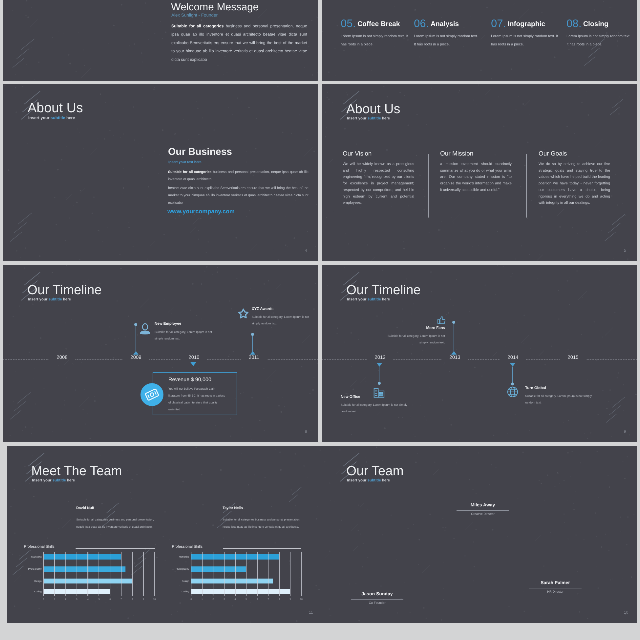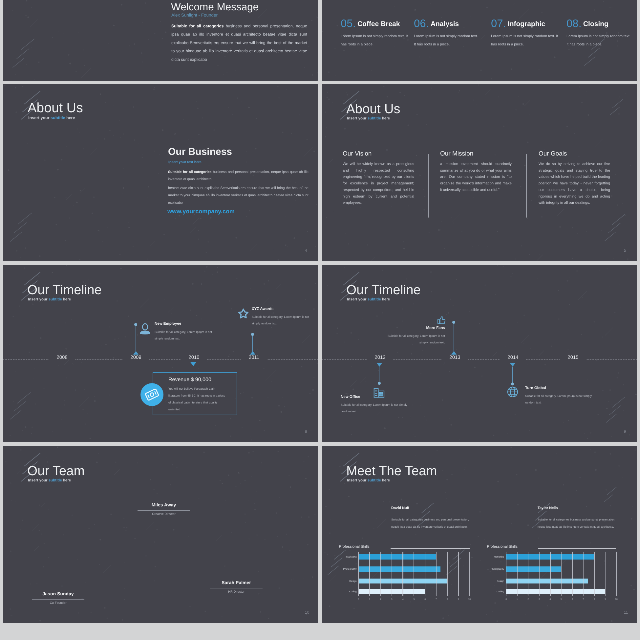--- a/index.html
+++ b/index.html
@@ -1163,206 +1163,20 @@
             <ellipse cx="12" cy="12" rx="4.3" ry="10"></ellipse>
             <path d="M2 12h20M3.6 6.4h16.8M3.6 17.6h16.8"></path>
           </svg>
           <div style="position:absolute;left:619px;top:369px;color:#f2f3f5;font-size:11.5px;font-weight:700;white-space:nowrap">Turn Global</div>
           <div style="position:absolute;left:619px;top:389px;width:218px;color:#b8bbc2;font-size:9px;line-height:2.25">Suitable for all category, Lorem Ipsum is not simply random text.</div>
           <div class="pg" style="left:920px;top:500px">9</div>
         </div>
       </div>
 </div>
 <div class="row">
-<div class="slide">
-        <div class="inner">
-          <svg class="bgfx" viewBox="0 0 960 540" preserveAspectRatio="none">
-            <circle cx="767.2" cy="176.0" r="1.23" fill="#dbe1eb" opacity="0.073"></circle>
-            <circle cx="110.5" cy="257.2" r="1.80" fill="#dbe1eb" opacity="0.060"></circle>
-            <circle cx="139.7" cy="340.6" r="1.70" fill="#dbe1eb" opacity="0.075"></circle>
-            <circle cx="27.2" cy="516.9" r="1.11" fill="#dbe1eb" opacity="0.073"></circle>
-            <circle cx="487.0" cy="451.3" r="1.13" fill="#dbe1eb" opacity="0.041"></circle>
-            <circle cx="83.7" cy="420.5" r="1.76" fill="#dbe1eb" opacity="0.033"></circle>
-            <circle cx="184.0" cy="43.7" r="1.16" fill="#dbe1eb" opacity="0.056"></circle>
-            <circle cx="420.1" cy="380.3" r="0.94" fill="#dbe1eb" opacity="0.075"></circle>
-            <circle cx="942.8" cy="399.4" r="2.14" fill="#dbe1eb" opacity="0.075"></circle>
-            <circle cx="91.1" cy="249.1" r="0.94" fill="#dbe1eb" opacity="0.071"></circle>
-            <circle cx="516.5" cy="57.5" r="1.60" fill="#dbe1eb" opacity="0.070"></circle>
-            <circle cx="530.0" cy="65.6" r="2.49" fill="#dbe1eb" opacity="0.024"></circle>
-            <circle cx="809.4" cy="526.0" r="2.15" fill="#dbe1eb" opacity="0.081"></circle>
-            <circle cx="509.7" cy="118.3" r="1.65" fill="#dbe1eb" opacity="0.068"></circle>
-            <circle cx="737.8" cy="207.5" r="2.51" fill="#dbe1eb" opacity="0.022"></circle>
-            <circle cx="476.0" cy="21.3" r="1.44" fill="#dbe1eb" opacity="0.084"></circle>
-            <circle cx="113.2" cy="532.2" r="2.43" fill="#dbe1eb" opacity="0.065"></circle>
-            <circle cx="53.7" cy="254.6" r="2.05" fill="#dbe1eb" opacity="0.026"></circle>
-            <circle cx="286.3" cy="49.6" r="2.32" fill="#dbe1eb" opacity="0.079"></circle>
-            <circle cx="886.7" cy="405.4" r="1.84" fill="#dbe1eb" opacity="0.024"></circle>
-            <circle cx="462.2" cy="410.7" r="2.16" fill="#dbe1eb" opacity="0.022"></circle>
-            <circle cx="7.9" cy="47.6" r="2.46" fill="#dbe1eb" opacity="0.027"></circle>
-            <circle cx="374.6" cy="257.0" r="2.39" fill="#dbe1eb" opacity="0.029"></circle>
-            <circle cx="251.1" cy="416.8" r="0.95" fill="#dbe1eb" opacity="0.031"></circle>
-            <circle cx="24.1" cy="517.5" r="1.22" fill="#dbe1eb" opacity="0.053"></circle>
-            <circle cx="364.0" cy="530.0" r="2.08" fill="#dbe1eb" opacity="0.059"></circle>
-            <circle cx="469.9" cy="144.6" r="2.31" fill="#dbe1eb" opacity="0.027"></circle>
-            <circle cx="596.9" cy="159.3" r="1.30" fill="#dbe1eb" opacity="0.049"></circle>
-            <circle cx="181.6" cy="319.6" r="0.93" fill="#dbe1eb" opacity="0.021"></circle>
-            <circle cx="135.7" cy="48.6" r="2.38" fill="#dbe1eb" opacity="0.053"></circle>
-            <circle cx="651.6" cy="420.7" r="1.10" fill="#dbe1eb" opacity="0.082"></circle>
-            <circle cx="368.9" cy="248.5" r="1.68" fill="#dbe1eb" opacity="0.065"></circle>
-            <circle cx="737.6" cy="104.8" r="2.29" fill="#dbe1eb" opacity="0.048"></circle>
-            <circle cx="241.0" cy="466.7" r="2.37" fill="#dbe1eb" opacity="0.076"></circle>
-            <circle cx="310.5" cy="493.5" r="2.20" fill="#dbe1eb" opacity="0.083"></circle>
-            <circle cx="724.7" cy="539.9" r="1.66" fill="#dbe1eb" opacity="0.069"></circle>
-            <circle cx="749.9" cy="283.2" r="1.71" fill="#dbe1eb" opacity="0.046"></circle>
-            <circle cx="833.8" cy="204.4" r="2.14" fill="#dbe1eb" opacity="0.057"></circle>
-            <circle cx="678.6" cy="167.0" r="0.94" fill="#dbe1eb" opacity="0.064"></circle>
-            <circle cx="139.2" cy="194.2" r="2.21" fill="#dbe1eb" opacity="0.023"></circle>
-            <circle cx="874.6" cy="318.0" r="1.81" fill="#dbe1eb" opacity="0.064"></circle>
-            <circle cx="54.7" cy="11.9" r="2.10" fill="#dbe1eb" opacity="0.058"></circle>
-            <circle cx="613.9" cy="444.5" r="1.29" fill="#dbe1eb" opacity="0.030"></circle>
-            <circle cx="930.2" cy="32.7" r="1.73" fill="#dbe1eb" opacity="0.061"></circle>
-            <circle cx="916.9" cy="46.8" r="2.06" fill="#dbe1eb" opacity="0.025"></circle>
-            <circle cx="435.7" cy="334.9" r="2.33" fill="#dbe1eb" opacity="0.023"></circle>
-            <circle cx="718.5" cy="80.4" r="1.53" fill="#dbe1eb" opacity="0.084"></circle>
-            <circle cx="816.5" cy="41.4" r="0.81" fill="#dbe1eb" opacity="0.022"></circle>
-            <circle cx="749.6" cy="20.7" r="2.21" fill="#dbe1eb" opacity="0.072"></circle>
-            <circle cx="784.9" cy="505.8" r="1.94" fill="#dbe1eb" opacity="0.074"></circle>
-            <circle cx="521.1" cy="361.0" r="0.93" fill="#dbe1eb" opacity="0.056"></circle>
-            <circle cx="950.7" cy="209.6" r="2.09" fill="#dbe1eb" opacity="0.032"></circle>
-            <circle cx="462.4" cy="292.4" r="2.18" fill="#dbe1eb" opacity="0.041"></circle>
-            <circle cx="450.0" cy="102.5" r="1.84" fill="#dbe1eb" opacity="0.081"></circle>
-            <circle cx="371.2" cy="356.0" r="1.80" fill="#dbe1eb" opacity="0.033"></circle>
-            <circle cx="668.5" cy="114.3" r="1.90" fill="#dbe1eb" opacity="0.085"></circle>
-            <circle cx="294.4" cy="361.1" r="1.41" fill="#dbe1eb" opacity="0.062"></circle>
-            <circle cx="183.7" cy="270.4" r="2.21" fill="#dbe1eb" opacity="0.034"></circle>
-            <circle cx="340.4" cy="121.9" r="1.08" fill="#dbe1eb" opacity="0.064"></circle>
-            <circle cx="798.1" cy="284.5" r="1.60" fill="#dbe1eb" opacity="0.040"></circle>
-            <circle cx="229.7" cy="508.9" r="1.66" fill="#dbe1eb" opacity="0.064"></circle>
-            <circle cx="267.9" cy="93.5" r="0.82" fill="#dbe1eb" opacity="0.039"></circle>
-            <circle cx="402.3" cy="281.5" r="1.91" fill="#dbe1eb" opacity="0.065"></circle>
-            <circle cx="841.5" cy="433.1" r="2.04" fill="#dbe1eb" opacity="0.072"></circle>
-            <circle cx="520.2" cy="255.3" r="2.45" fill="#dbe1eb" opacity="0.078"></circle>
-            <circle cx="370.5" cy="468.4" r="1.57" fill="#dbe1eb" opacity="0.069"></circle>
-            <circle cx="23.2" cy="321.1" r="2.50" fill="#dbe1eb" opacity="0.049"></circle>
-            <circle cx="835.9" cy="367.5" r="0.84" fill="#dbe1eb" opacity="0.025"></circle>
-            <circle cx="317.4" cy="524.6" r="1.98" fill="#dbe1eb" opacity="0.059"></circle>
-            <circle cx="825.6" cy="189.1" r="1.06" fill="#dbe1eb" opacity="0.049"></circle>
-            <circle cx="871.7" cy="89.4" r="1.69" fill="#dbe1eb" opacity="0.039"></circle>
-            <circle cx="343.0" cy="49.9" r="2.43" fill="#dbe1eb" opacity="0.037"></circle>
-            <circle cx="757.5" cy="93.4" r="1.57" fill="#dbe1eb" opacity="0.022"></circle>
-            <circle cx="564.9" cy="275.3" r="1.58" fill="#dbe1eb" opacity="0.033"></circle>
-            <circle cx="612.7" cy="19.2" r="2.48" fill="#dbe1eb" opacity="0.051"></circle>
-            <circle cx="586.5" cy="229.2" r="0.84" fill="#dbe1eb" opacity="0.022"></circle>
-            <circle cx="696.6" cy="262.7" r="1.30" fill="#dbe1eb" opacity="0.055"></circle>
-            <circle cx="836.2" cy="275.3" r="1.73" fill="#dbe1eb" opacity="0.058"></circle>
-            <circle cx="838.6" cy="17.0" r="1.99" fill="#dbe1eb" opacity="0.057"></circle>
-            <circle cx="687.6" cy="89.0" r="2.29" fill="#dbe1eb" opacity="0.072"></circle>
-            <circle cx="266.3" cy="512.0" r="0.89" fill="#dbe1eb" opacity="0.055"></circle>
-            <circle cx="83.0" cy="101.8" r="1.95" fill="#dbe1eb" opacity="0.066"></circle>
-            <circle cx="460.1" cy="132.4" r="1.78" fill="#dbe1eb" opacity="0.049"></circle>
-            <circle cx="368.3" cy="221.6" r="1.63" fill="#dbe1eb" opacity="0.044"></circle>
-            <circle cx="117.5" cy="268.3" r="1.31" fill="#dbe1eb" opacity="0.072"></circle>
-            <circle cx="917.3" cy="402.5" r="1.39" fill="#dbe1eb" opacity="0.051"></circle>
-            <circle cx="709.5" cy="123.7" r="2.24" fill="#dbe1eb" opacity="0.023"></circle>
-            <circle cx="929.0" cy="300.8" r="2.19" fill="#dbe1eb" opacity="0.059"></circle>
-            <circle cx="815.1" cy="228.5" r="0.96" fill="#dbe1eb" opacity="0.033"></circle>
-            <circle cx="716.2" cy="531.2" r="1.21" fill="#dbe1eb" opacity="0.052"></circle>
-            <circle cx="749.6" cy="164.6" r="1.22" fill="#dbe1eb" opacity="0.070"></circle>
-            <circle cx="112.0" cy="180.1" r="1.87" fill="#dbe1eb" opacity="0.052"></circle>
-            <circle cx="910.9" cy="261.2" r="1.54" fill="#dbe1eb" opacity="0.032"></circle>
-            <circle cx="783.7" cy="26.9" r="0.83" fill="#dbe1eb" opacity="0.044"></circle>
-            <circle cx="772.6" cy="137.5" r="1.64" fill="#dbe1eb" opacity="0.026"></circle>
-            <circle cx="268.6" cy="507.4" r="2.35" fill="#dbe1eb" opacity="0.026"></circle>
-            <circle cx="917.1" cy="253.0" r="1.04" fill="#dbe1eb" opacity="0.044"></circle>
-            <circle cx="923.2" cy="99.0" r="2.17" fill="#dbe1eb" opacity="0.081"></circle>
-            <circle cx="878.7" cy="408.0" r="2.46" fill="#dbe1eb" opacity="0.027"></circle>
-            <circle cx="667.2" cy="519.7" r="1.74" fill="#dbe1eb" opacity="0.021"></circle>
-            <circle cx="278.4" cy="238.7" r="1.54" fill="#dbe1eb" opacity="0.067"></circle>
-            <circle cx="166.8" cy="3.6" r="1.98" fill="#dbe1eb" opacity="0.084"></circle>
-            <circle cx="464.1" cy="367.7" r="2.08" fill="#dbe1eb" opacity="0.064"></circle>
-            <circle cx="762.4" cy="16.3" r="2.07" fill="#dbe1eb" opacity="0.048"></circle>
-            <circle cx="370.9" cy="433.6" r="1.03" fill="#dbe1eb" opacity="0.080"></circle>
-            <circle cx="779.5" cy="450.5" r="2.45" fill="#dbe1eb" opacity="0.034"></circle>
-            <circle cx="570.0" cy="488.5" r="1.78" fill="#dbe1eb" opacity="0.064"></circle>
-            <circle cx="100.4" cy="360.5" r="0.85" fill="#dbe1eb" opacity="0.053"></circle>
-            <circle cx="26.4" cy="166.3" r="1.00" fill="#dbe1eb" opacity="0.038"></circle>
-            <circle cx="123.8" cy="368.3" r="1.75" fill="#dbe1eb" opacity="0.070"></circle>
-            <circle cx="778.4" cy="383.2" r="1.89" fill="#dbe1eb" opacity="0.054"></circle>
-            <circle cx="739.6" cy="233.2" r="1.48" fill="#dbe1eb" opacity="0.046"></circle>
-            <circle cx="23.9" cy="112.9" r="1.92" fill="#dbe1eb" opacity="0.046"></circle>
-            <circle cx="409.7" cy="51.6" r="1.08" fill="#dbe1eb" opacity="0.077"></circle>
-            <circle cx="768.4" cy="193.4" r="2.45" fill="#dbe1eb" opacity="0.057"></circle>
-            <circle cx="718.7" cy="82.8" r="2.52" fill="#dbe1eb" opacity="0.049"></circle>
-            <circle cx="132.4" cy="36.1" r="0.91" fill="#dbe1eb" opacity="0.020"></circle>
-            <circle cx="745.7" cy="429.0" r="1.28" fill="#dbe1eb" opacity="0.039"></circle>
-            <circle cx="876.0" cy="125.4" r="2.42" fill="#dbe1eb" opacity="0.074"></circle>
-            <circle cx="393.0" cy="246.8" r="1.53" fill="#dbe1eb" opacity="0.043"></circle>
-            <circle cx="675.7" cy="366.4" r="2.59" fill="#dbe1eb" opacity="0.028"></circle>
-            <circle cx="296.5" cy="285.6" r="2.22" fill="#dbe1eb" opacity="0.085"></circle>
-            <circle cx="787.5" cy="50.9" r="2.17" fill="#dbe1eb" opacity="0.034"></circle>
-            <circle cx="413.9" cy="40.3" r="0.85" fill="#dbe1eb" opacity="0.048"></circle>
-            <circle cx="843.0" cy="156.6" r="0.85" fill="#dbe1eb" opacity="0.065"></circle>
-            <circle cx="268.1" cy="46.2" r="1.16" fill="#dbe1eb" opacity="0.077"></circle>
-            <circle cx="864.6" cy="268.6" r="1.66" fill="#dbe1eb" opacity="0.065"></circle>
-            <circle cx="329.4" cy="208.0" r="2.20" fill="#dbe1eb" opacity="0.063"></circle>
-            <circle cx="852.2" cy="307.9" r="2.29" fill="#dbe1eb" opacity="0.074"></circle>
-            <circle cx="227.5" cy="346.0" r="1.80" fill="#dbe1eb" opacity="0.030"></circle>
-            <circle cx="211.0" cy="211.3" r="2.50" fill="#dbe1eb" opacity="0.022"></circle>
-            <circle cx="925.1" cy="512.9" r="1.53" fill="#dbe1eb" opacity="0.061"></circle>
-            <circle cx="290.9" cy="22.9" r="0.84" fill="#dbe1eb" opacity="0.067"></circle>
-            <circle cx="219.9" cy="274.7" r="1.32" fill="#dbe1eb" opacity="0.021"></circle>
-            <circle cx="376.7" cy="248.5" r="2.53" fill="#dbe1eb" opacity="0.053"></circle>
-            <circle cx="932.2" cy="216.5" r="2.32" fill="#dbe1eb" opacity="0.054"></circle>
-            <circle cx="21.9" cy="496.9" r="2.04" fill="#dbe1eb" opacity="0.058"></circle>
-            <circle cx="419.1" cy="4.6" r="2.37" fill="#dbe1eb" opacity="0.024"></circle>
-            <circle cx="103.4" cy="419.1" r="1.33" fill="#dbe1eb" opacity="0.042"></circle>
-            <circle cx="262.2" cy="252.2" r="2.22" fill="#dbe1eb" opacity="0.042"></circle>
-            <circle cx="125.3" cy="297.4" r="1.44" fill="#dbe1eb" opacity="0.078"></circle>
-            <circle cx="59.9" cy="226.1" r="1.56" fill="#dbe1eb" opacity="0.073"></circle>
-            <circle cx="179.9" cy="426.9" r="1.79" fill="#dbe1eb" opacity="0.074"></circle>
-            <circle cx="774.3" cy="271.4" r="2.10" fill="#dbe1eb" opacity="0.029"></circle>
-            <circle cx="724.0" cy="114.5" r="1.81" fill="#dbe1eb" opacity="0.031"></circle>
-            <circle cx="909.7" cy="216.7" r="1.98" fill="#dbe1eb" opacity="0.053"></circle>
-            <circle cx="661.9" cy="105.1" r="2.19" fill="#dbe1eb" opacity="0.045"></circle>
-            <circle cx="616.3" cy="503.5" r="1.98" fill="#dbe1eb" opacity="0.069"></circle>
-            <circle cx="469.7" cy="255.0" r="2.44" fill="#dbe1eb" opacity="0.051"></circle>
-            <circle cx="37.0" cy="168.6" r="1.66" fill="#dbe1eb" opacity="0.021"></circle>
-            <line x1="94.2" y1="320.5" x2="109.2" y2="305.4" stroke="#c8d2df" stroke-width="1.4" opacity="0.06"></line>
-            <line x1="115.9" y1="186.3" x2="129.3" y2="172.9" stroke="#c8d2df" stroke-width="1.4" opacity="0.04"></line>
-            <line x1="9.1" y1="342.3" x2="23.4" y2="328.0" stroke="#c8d2df" stroke-width="1.4" opacity="0.02"></line>
-            <line x1="338.7" y1="88.0" x2="355.3" y2="71.4" stroke="#c8d2df" stroke-width="1.4" opacity="0.06"></line>
-            <line x1="305.6" y1="386.8" x2="330.4" y2="362.0" stroke="#c8d2df" stroke-width="1.4" opacity="0.05"></line>
-            <line x1="436.1" y1="254.8" x2="460.7" y2="230.2" stroke="#c8d2df" stroke-width="1.4" opacity="0.03"></line>
-            <line x1="43.1" y1="83.9" x2="55.1" y2="71.8" stroke="#c8d2df" stroke-width="1.4" opacity="0.04"></line>
-            <line x1="87.5" y1="260.3" x2="110.6" y2="237.3" stroke="#c8d2df" stroke-width="1.4" opacity="0.03"></line>
-            <line x1="648.1" y1="290.0" x2="666.0" y2="272.1" stroke="#c8d2df" stroke-width="1.4" opacity="0.04"></line>
-            <line x1="55.0" y1="108.0" x2="96.8" y2="73.9" stroke="#a8bacd" stroke-width="1.8" opacity="0.40" stroke-linecap="round"></line>
-            <line x1="59.5" y1="85.0" x2="104.7" y2="48.1" stroke="#a8bacd" stroke-width="1.8" opacity="0.40" stroke-linecap="round"></line>
-            <line x1="63.9" y1="62.0" x2="112.8" y2="22.2" stroke="#a8bacd" stroke-width="1.8" opacity="0.40" stroke-linecap="round"></line>
-          </svg>
-          <div class="ttl" style="left:74px;top:54px;font-size:40px">Our Team</div>
-          <div class="sub" style="left:76px;top:99px;font-size:11.5px"><span>Insert your </span><span class="ac">subtitle</span><span> here</span></div>
-          <div style="position:absolute;left:410px;top:172px;width:160px;text-align:center">
-            <div style="color:#f4f5f7;font-size:14px;font-weight:700;white-space:nowrap;line-height:1">Miles Away</div>
-            <div style="height:1.4px;background:#9296a0;margin:10px 0 6px"></div>
-            <div style="color:#b6b9c1;font-size:9.5px;white-space:nowrap;line-height:1">Creative Director</div>
-          </div>
-          <div style="position:absolute;left:631px;top:409px;width:160px;text-align:center">
-            <div style="color:#f4f5f7;font-size:14px;font-weight:700;white-space:nowrap;line-height:1">Sarah Palmer</div>
-            <div style="height:1.4px;background:#9296a0;margin:10px 0 6px"></div>
-            <div style="color:#b6b9c1;font-size:9.5px;white-space:nowrap;line-height:1">HR Director</div>
-          </div>
-          <div style="position:absolute;left:88px;top:443px;width:160px;text-align:center">
-            <div style="color:#f4f5f7;font-size:14px;font-weight:700;white-space:nowrap;line-height:1">Jason Sunday</div>
-            <div style="height:1.4px;background:#9296a0;margin:10px 0 6px"></div>
-            <div style="color:#b6b9c1;font-size:9.5px;white-space:nowrap;line-height:1">Co-Founder</div>
-          </div>
-          <div class="pg" style="left:920px;top:500px">10</div>
-        </div>
-      </div>
 <div class="slide right">
         <div class="inner">
           <svg class="bgfx" viewBox="0 0 960 540" preserveAspectRatio="none">
             <circle cx="381.6" cy="102.3" r="2.42" fill="#dbe1eb" opacity="0.061"></circle>
             <circle cx="505.6" cy="376.2" r="2.33" fill="#dbe1eb" opacity="0.065"></circle>
             <circle cx="130.1" cy="535.5" r="1.02" fill="#dbe1eb" opacity="0.029"></circle>
             <circle cx="166.4" cy="221.5" r="2.01" fill="#dbe1eb" opacity="0.029"></circle>
             <circle cx="157.3" cy="250.8" r="2.35" fill="#dbe1eb" opacity="0.024"></circle>
             <circle cx="866.4" cy="133.6" r="2.38" fill="#dbe1eb" opacity="0.034"></circle>
             <circle cx="883.0" cy="533.4" r="2.56" fill="#dbe1eb" opacity="0.062"></circle>
@@ -1604,14 +1418,200 @@
           <div style="position:absolute;left:785.16px;top:464px;width:22px;text-align:center;color:#a7aab2;font-size:7px;line-height:1">7</div>
           <div style="position:absolute;left:828.64px;top:322px;width:2.2px;height:136px;background:rgba(205,208,216,.80)"></div>
           <div style="position:absolute;left:818.74px;top:464px;width:22px;text-align:center;color:#a7aab2;font-size:7px;line-height:1">8</div>
           <div style="position:absolute;left:862.22px;top:322px;width:2.2px;height:136px;background:rgba(205,208,216,.80)"></div>
           <div style="position:absolute;left:852.32px;top:464px;width:22px;text-align:center;color:#a7aab2;font-size:7px;line-height:1">9</div>
           <div style="position:absolute;left:895.8px;top:322px;width:2.2px;height:136px;background:rgba(205,208,216,.80)"></div>
           <div style="position:absolute;left:885.9px;top:464px;width:22px;text-align:center;color:#a7aab2;font-size:7px;line-height:1">10</div>
           <div class="pg" style="left:920px;top:500px">11</div>
         </div>
       </div>
+<div class="slide">
+        <div class="inner">
+          <svg class="bgfx" viewBox="0 0 960 540" preserveAspectRatio="none">
+            <circle cx="767.2" cy="176.0" r="1.23" fill="#dbe1eb" opacity="0.073"></circle>
+            <circle cx="110.5" cy="257.2" r="1.80" fill="#dbe1eb" opacity="0.060"></circle>
+            <circle cx="139.7" cy="340.6" r="1.70" fill="#dbe1eb" opacity="0.075"></circle>
+            <circle cx="27.2" cy="516.9" r="1.11" fill="#dbe1eb" opacity="0.073"></circle>
+            <circle cx="487.0" cy="451.3" r="1.13" fill="#dbe1eb" opacity="0.041"></circle>
+            <circle cx="83.7" cy="420.5" r="1.76" fill="#dbe1eb" opacity="0.033"></circle>
+            <circle cx="184.0" cy="43.7" r="1.16" fill="#dbe1eb" opacity="0.056"></circle>
+            <circle cx="420.1" cy="380.3" r="0.94" fill="#dbe1eb" opacity="0.075"></circle>
+            <circle cx="942.8" cy="399.4" r="2.14" fill="#dbe1eb" opacity="0.075"></circle>
+            <circle cx="91.1" cy="249.1" r="0.94" fill="#dbe1eb" opacity="0.071"></circle>
+            <circle cx="516.5" cy="57.5" r="1.60" fill="#dbe1eb" opacity="0.070"></circle>
+            <circle cx="530.0" cy="65.6" r="2.49" fill="#dbe1eb" opacity="0.024"></circle>
+            <circle cx="809.4" cy="526.0" r="2.15" fill="#dbe1eb" opacity="0.081"></circle>
+            <circle cx="509.7" cy="118.3" r="1.65" fill="#dbe1eb" opacity="0.068"></circle>
+            <circle cx="737.8" cy="207.5" r="2.51" fill="#dbe1eb" opacity="0.022"></circle>
+            <circle cx="476.0" cy="21.3" r="1.44" fill="#dbe1eb" opacity="0.084"></circle>
+            <circle cx="113.2" cy="532.2" r="2.43" fill="#dbe1eb" opacity="0.065"></circle>
+            <circle cx="53.7" cy="254.6" r="2.05" fill="#dbe1eb" opacity="0.026"></circle>
+            <circle cx="286.3" cy="49.6" r="2.32" fill="#dbe1eb" opacity="0.079"></circle>
+            <circle cx="886.7" cy="405.4" r="1.84" fill="#dbe1eb" opacity="0.024"></circle>
+            <circle cx="462.2" cy="410.7" r="2.16" fill="#dbe1eb" opacity="0.022"></circle>
+            <circle cx="7.9" cy="47.6" r="2.46" fill="#dbe1eb" opacity="0.027"></circle>
+            <circle cx="374.6" cy="257.0" r="2.39" fill="#dbe1eb" opacity="0.029"></circle>
+            <circle cx="251.1" cy="416.8" r="0.95" fill="#dbe1eb" opacity="0.031"></circle>
+            <circle cx="24.1" cy="517.5" r="1.22" fill="#dbe1eb" opacity="0.053"></circle>
+            <circle cx="364.0" cy="530.0" r="2.08" fill="#dbe1eb" opacity="0.059"></circle>
+            <circle cx="469.9" cy="144.6" r="2.31" fill="#dbe1eb" opacity="0.027"></circle>
+            <circle cx="596.9" cy="159.3" r="1.30" fill="#dbe1eb" opacity="0.049"></circle>
+            <circle cx="181.6" cy="319.6" r="0.93" fill="#dbe1eb" opacity="0.021"></circle>
+            <circle cx="135.7" cy="48.6" r="2.38" fill="#dbe1eb" opacity="0.053"></circle>
+            <circle cx="651.6" cy="420.7" r="1.10" fill="#dbe1eb" opacity="0.082"></circle>
+            <circle cx="368.9" cy="248.5" r="1.68" fill="#dbe1eb" opacity="0.065"></circle>
+            <circle cx="737.6" cy="104.8" r="2.29" fill="#dbe1eb" opacity="0.048"></circle>
+            <circle cx="241.0" cy="466.7" r="2.37" fill="#dbe1eb" opacity="0.076"></circle>
+            <circle cx="310.5" cy="493.5" r="2.20" fill="#dbe1eb" opacity="0.083"></circle>
+            <circle cx="724.7" cy="539.9" r="1.66" fill="#dbe1eb" opacity="0.069"></circle>
+            <circle cx="749.9" cy="283.2" r="1.71" fill="#dbe1eb" opacity="0.046"></circle>
+            <circle cx="833.8" cy="204.4" r="2.14" fill="#dbe1eb" opacity="0.057"></circle>
+            <circle cx="678.6" cy="167.0" r="0.94" fill="#dbe1eb" opacity="0.064"></circle>
+            <circle cx="139.2" cy="194.2" r="2.21" fill="#dbe1eb" opacity="0.023"></circle>
+            <circle cx="874.6" cy="318.0" r="1.81" fill="#dbe1eb" opacity="0.064"></circle>
+            <circle cx="54.7" cy="11.9" r="2.10" fill="#dbe1eb" opacity="0.058"></circle>
+            <circle cx="613.9" cy="444.5" r="1.29" fill="#dbe1eb" opacity="0.030"></circle>
+            <circle cx="930.2" cy="32.7" r="1.73" fill="#dbe1eb" opacity="0.061"></circle>
+            <circle cx="916.9" cy="46.8" r="2.06" fill="#dbe1eb" opacity="0.025"></circle>
+            <circle cx="435.7" cy="334.9" r="2.33" fill="#dbe1eb" opacity="0.023"></circle>
+            <circle cx="718.5" cy="80.4" r="1.53" fill="#dbe1eb" opacity="0.084"></circle>
+            <circle cx="816.5" cy="41.4" r="0.81" fill="#dbe1eb" opacity="0.022"></circle>
+            <circle cx="749.6" cy="20.7" r="2.21" fill="#dbe1eb" opacity="0.072"></circle>
+            <circle cx="784.9" cy="505.8" r="1.94" fill="#dbe1eb" opacity="0.074"></circle>
+            <circle cx="521.1" cy="361.0" r="0.93" fill="#dbe1eb" opacity="0.056"></circle>
+            <circle cx="950.7" cy="209.6" r="2.09" fill="#dbe1eb" opacity="0.032"></circle>
+            <circle cx="462.4" cy="292.4" r="2.18" fill="#dbe1eb" opacity="0.041"></circle>
+            <circle cx="450.0" cy="102.5" r="1.84" fill="#dbe1eb" opacity="0.081"></circle>
+            <circle cx="371.2" cy="356.0" r="1.80" fill="#dbe1eb" opacity="0.033"></circle>
+            <circle cx="668.5" cy="114.3" r="1.90" fill="#dbe1eb" opacity="0.085"></circle>
+            <circle cx="294.4" cy="361.1" r="1.41" fill="#dbe1eb" opacity="0.062"></circle>
+            <circle cx="183.7" cy="270.4" r="2.21" fill="#dbe1eb" opacity="0.034"></circle>
+            <circle cx="340.4" cy="121.9" r="1.08" fill="#dbe1eb" opacity="0.064"></circle>
+            <circle cx="798.1" cy="284.5" r="1.60" fill="#dbe1eb" opacity="0.040"></circle>
+            <circle cx="229.7" cy="508.9" r="1.66" fill="#dbe1eb" opacity="0.064"></circle>
+            <circle cx="267.9" cy="93.5" r="0.82" fill="#dbe1eb" opacity="0.039"></circle>
+            <circle cx="402.3" cy="281.5" r="1.91" fill="#dbe1eb" opacity="0.065"></circle>
+            <circle cx="841.5" cy="433.1" r="2.04" fill="#dbe1eb" opacity="0.072"></circle>
+            <circle cx="520.2" cy="255.3" r="2.45" fill="#dbe1eb" opacity="0.078"></circle>
+            <circle cx="370.5" cy="468.4" r="1.57" fill="#dbe1eb" opacity="0.069"></circle>
+            <circle cx="23.2" cy="321.1" r="2.50" fill="#dbe1eb" opacity="0.049"></circle>
+            <circle cx="835.9" cy="367.5" r="0.84" fill="#dbe1eb" opacity="0.025"></circle>
+            <circle cx="317.4" cy="524.6" r="1.98" fill="#dbe1eb" opacity="0.059"></circle>
+            <circle cx="825.6" cy="189.1" r="1.06" fill="#dbe1eb" opacity="0.049"></circle>
+            <circle cx="871.7" cy="89.4" r="1.69" fill="#dbe1eb" opacity="0.039"></circle>
+            <circle cx="343.0" cy="49.9" r="2.43" fill="#dbe1eb" opacity="0.037"></circle>
+            <circle cx="757.5" cy="93.4" r="1.57" fill="#dbe1eb" opacity="0.022"></circle>
+            <circle cx="564.9" cy="275.3" r="1.58" fill="#dbe1eb" opacity="0.033"></circle>
+            <circle cx="612.7" cy="19.2" r="2.48" fill="#dbe1eb" opacity="0.051"></circle>
+            <circle cx="586.5" cy="229.2" r="0.84" fill="#dbe1eb" opacity="0.022"></circle>
+            <circle cx="696.6" cy="262.7" r="1.30" fill="#dbe1eb" opacity="0.055"></circle>
+            <circle cx="836.2" cy="275.3" r="1.73" fill="#dbe1eb" opacity="0.058"></circle>
+            <circle cx="838.6" cy="17.0" r="1.99" fill="#dbe1eb" opacity="0.057"></circle>
+            <circle cx="687.6" cy="89.0" r="2.29" fill="#dbe1eb" opacity="0.072"></circle>
+            <circle cx="266.3" cy="512.0" r="0.89" fill="#dbe1eb" opacity="0.055"></circle>
+            <circle cx="83.0" cy="101.8" r="1.95" fill="#dbe1eb" opacity="0.066"></circle>
+            <circle cx="460.1" cy="132.4" r="1.78" fill="#dbe1eb" opacity="0.049"></circle>
+            <circle cx="368.3" cy="221.6" r="1.63" fill="#dbe1eb" opacity="0.044"></circle>
+            <circle cx="117.5" cy="268.3" r="1.31" fill="#dbe1eb" opacity="0.072"></circle>
+            <circle cx="917.3" cy="402.5" r="1.39" fill="#dbe1eb" opacity="0.051"></circle>
+            <circle cx="709.5" cy="123.7" r="2.24" fill="#dbe1eb" opacity="0.023"></circle>
+            <circle cx="929.0" cy="300.8" r="2.19" fill="#dbe1eb" opacity="0.059"></circle>
+            <circle cx="815.1" cy="228.5" r="0.96" fill="#dbe1eb" opacity="0.033"></circle>
+            <circle cx="716.2" cy="531.2" r="1.21" fill="#dbe1eb" opacity="0.052"></circle>
+            <circle cx="749.6" cy="164.6" r="1.22" fill="#dbe1eb" opacity="0.070"></circle>
+            <circle cx="112.0" cy="180.1" r="1.87" fill="#dbe1eb" opacity="0.052"></circle>
+            <circle cx="910.9" cy="261.2" r="1.54" fill="#dbe1eb" opacity="0.032"></circle>
+            <circle cx="783.7" cy="26.9" r="0.83" fill="#dbe1eb" opacity="0.044"></circle>
+            <circle cx="772.6" cy="137.5" r="1.64" fill="#dbe1eb" opacity="0.026"></circle>
+            <circle cx="268.6" cy="507.4" r="2.35" fill="#dbe1eb" opacity="0.026"></circle>
+            <circle cx="917.1" cy="253.0" r="1.04" fill="#dbe1eb" opacity="0.044"></circle>
+            <circle cx="923.2" cy="99.0" r="2.17" fill="#dbe1eb" opacity="0.081"></circle>
+            <circle cx="878.7" cy="408.0" r="2.46" fill="#dbe1eb" opacity="0.027"></circle>
+            <circle cx="667.2" cy="519.7" r="1.74" fill="#dbe1eb" opacity="0.021"></circle>
+            <circle cx="278.4" cy="238.7" r="1.54" fill="#dbe1eb" opacity="0.067"></circle>
+            <circle cx="166.8" cy="3.6" r="1.98" fill="#dbe1eb" opacity="0.084"></circle>
+            <circle cx="464.1" cy="367.7" r="2.08" fill="#dbe1eb" opacity="0.064"></circle>
+            <circle cx="762.4" cy="16.3" r="2.07" fill="#dbe1eb" opacity="0.048"></circle>
+            <circle cx="370.9" cy="433.6" r="1.03" fill="#dbe1eb" opacity="0.080"></circle>
+            <circle cx="779.5" cy="450.5" r="2.45" fill="#dbe1eb" opacity="0.034"></circle>
+            <circle cx="570.0" cy="488.5" r="1.78" fill="#dbe1eb" opacity="0.064"></circle>
+            <circle cx="100.4" cy="360.5" r="0.85" fill="#dbe1eb" opacity="0.053"></circle>
+            <circle cx="26.4" cy="166.3" r="1.00" fill="#dbe1eb" opacity="0.038"></circle>
+            <circle cx="123.8" cy="368.3" r="1.75" fill="#dbe1eb" opacity="0.070"></circle>
+            <circle cx="778.4" cy="383.2" r="1.89" fill="#dbe1eb" opacity="0.054"></circle>
+            <circle cx="739.6" cy="233.2" r="1.48" fill="#dbe1eb" opacity="0.046"></circle>
+            <circle cx="23.9" cy="112.9" r="1.92" fill="#dbe1eb" opacity="0.046"></circle>
+            <circle cx="409.7" cy="51.6" r="1.08" fill="#dbe1eb" opacity="0.077"></circle>
+            <circle cx="768.4" cy="193.4" r="2.45" fill="#dbe1eb" opacity="0.057"></circle>
+            <circle cx="718.7" cy="82.8" r="2.52" fill="#dbe1eb" opacity="0.049"></circle>
+            <circle cx="132.4" cy="36.1" r="0.91" fill="#dbe1eb" opacity="0.020"></circle>
+            <circle cx="745.7" cy="429.0" r="1.28" fill="#dbe1eb" opacity="0.039"></circle>
+            <circle cx="876.0" cy="125.4" r="2.42" fill="#dbe1eb" opacity="0.074"></circle>
+            <circle cx="393.0" cy="246.8" r="1.53" fill="#dbe1eb" opacity="0.043"></circle>
+            <circle cx="675.7" cy="366.4" r="2.59" fill="#dbe1eb" opacity="0.028"></circle>
+            <circle cx="296.5" cy="285.6" r="2.22" fill="#dbe1eb" opacity="0.085"></circle>
+            <circle cx="787.5" cy="50.9" r="2.17" fill="#dbe1eb" opacity="0.034"></circle>
+            <circle cx="413.9" cy="40.3" r="0.85" fill="#dbe1eb" opacity="0.048"></circle>
+            <circle cx="843.0" cy="156.6" r="0.85" fill="#dbe1eb" opacity="0.065"></circle>
+            <circle cx="268.1" cy="46.2" r="1.16" fill="#dbe1eb" opacity="0.077"></circle>
+            <circle cx="864.6" cy="268.6" r="1.66" fill="#dbe1eb" opacity="0.065"></circle>
+            <circle cx="329.4" cy="208.0" r="2.20" fill="#dbe1eb" opacity="0.063"></circle>
+            <circle cx="852.2" cy="307.9" r="2.29" fill="#dbe1eb" opacity="0.074"></circle>
+            <circle cx="227.5" cy="346.0" r="1.80" fill="#dbe1eb" opacity="0.030"></circle>
+            <circle cx="211.0" cy="211.3" r="2.50" fill="#dbe1eb" opacity="0.022"></circle>
+            <circle cx="925.1" cy="512.9" r="1.53" fill="#dbe1eb" opacity="0.061"></circle>
+            <circle cx="290.9" cy="22.9" r="0.84" fill="#dbe1eb" opacity="0.067"></circle>
+            <circle cx="219.9" cy="274.7" r="1.32" fill="#dbe1eb" opacity="0.021"></circle>
+            <circle cx="376.7" cy="248.5" r="2.53" fill="#dbe1eb" opacity="0.053"></circle>
+            <circle cx="932.2" cy="216.5" r="2.32" fill="#dbe1eb" opacity="0.054"></circle>
+            <circle cx="21.9" cy="496.9" r="2.04" fill="#dbe1eb" opacity="0.058"></circle>
+            <circle cx="419.1" cy="4.6" r="2.37" fill="#dbe1eb" opacity="0.024"></circle>
+            <circle cx="103.4" cy="419.1" r="1.33" fill="#dbe1eb" opacity="0.042"></circle>
+            <circle cx="262.2" cy="252.2" r="2.22" fill="#dbe1eb" opacity="0.042"></circle>
+            <circle cx="125.3" cy="297.4" r="1.44" fill="#dbe1eb" opacity="0.078"></circle>
+            <circle cx="59.9" cy="226.1" r="1.56" fill="#dbe1eb" opacity="0.073"></circle>
+            <circle cx="179.9" cy="426.9" r="1.79" fill="#dbe1eb" opacity="0.074"></circle>
+            <circle cx="774.3" cy="271.4" r="2.10" fill="#dbe1eb" opacity="0.029"></circle>
+            <circle cx="724.0" cy="114.5" r="1.81" fill="#dbe1eb" opacity="0.031"></circle>
+            <circle cx="909.7" cy="216.7" r="1.98" fill="#dbe1eb" opacity="0.053"></circle>
+            <circle cx="661.9" cy="105.1" r="2.19" fill="#dbe1eb" opacity="0.045"></circle>
+            <circle cx="616.3" cy="503.5" r="1.98" fill="#dbe1eb" opacity="0.069"></circle>
+            <circle cx="469.7" cy="255.0" r="2.44" fill="#dbe1eb" opacity="0.051"></circle>
+            <circle cx="37.0" cy="168.6" r="1.66" fill="#dbe1eb" opacity="0.021"></circle>
+            <line x1="94.2" y1="320.5" x2="109.2" y2="305.4" stroke="#c8d2df" stroke-width="1.4" opacity="0.06"></line>
+            <line x1="115.9" y1="186.3" x2="129.3" y2="172.9" stroke="#c8d2df" stroke-width="1.4" opacity="0.04"></line>
+            <line x1="9.1" y1="342.3" x2="23.4" y2="328.0" stroke="#c8d2df" stroke-width="1.4" opacity="0.02"></line>
+            <line x1="338.7" y1="88.0" x2="355.3" y2="71.4" stroke="#c8d2df" stroke-width="1.4" opacity="0.06"></line>
+            <line x1="305.6" y1="386.8" x2="330.4" y2="362.0" stroke="#c8d2df" stroke-width="1.4" opacity="0.05"></line>
+            <line x1="436.1" y1="254.8" x2="460.7" y2="230.2" stroke="#c8d2df" stroke-width="1.4" opacity="0.03"></line>
+            <line x1="43.1" y1="83.9" x2="55.1" y2="71.8" stroke="#c8d2df" stroke-width="1.4" opacity="0.04"></line>
+            <line x1="87.5" y1="260.3" x2="110.6" y2="237.3" stroke="#c8d2df" stroke-width="1.4" opacity="0.03"></line>
+            <line x1="648.1" y1="290.0" x2="666.0" y2="272.1" stroke="#c8d2df" stroke-width="1.4" opacity="0.04"></line>
+            <line x1="55.0" y1="108.0" x2="96.8" y2="73.9" stroke="#a8bacd" stroke-width="1.8" opacity="0.40" stroke-linecap="round"></line>
+            <line x1="59.5" y1="85.0" x2="104.7" y2="48.1" stroke="#a8bacd" stroke-width="1.8" opacity="0.40" stroke-linecap="round"></line>
+            <line x1="63.9" y1="62.0" x2="112.8" y2="22.2" stroke="#a8bacd" stroke-width="1.8" opacity="0.40" stroke-linecap="round"></line>
+          </svg>
+          <div class="ttl" style="left:74px;top:54px;font-size:40px">Our Team</div>
+          <div class="sub" style="left:76px;top:99px;font-size:11.5px"><span>Insert your </span><span class="ac">subtitle</span><span> here</span></div>
+          <div style="position:absolute;left:410px;top:172px;width:160px;text-align:center">
+            <div style="color:#f4f5f7;font-size:14px;font-weight:700;white-space:nowrap;line-height:1">Miles Away</div>
+            <div style="height:1.4px;background:#9296a0;margin:10px 0 6px"></div>
+            <div style="color:#b6b9c1;font-size:9.5px;white-space:nowrap;line-height:1">Creative Director</div>
+          </div>
+          <div style="position:absolute;left:631px;top:409px;width:160px;text-align:center">
+            <div style="color:#f4f5f7;font-size:14px;font-weight:700;white-space:nowrap;line-height:1">Sarah Palmer</div>
+            <div style="height:1.4px;background:#9296a0;margin:10px 0 6px"></div>
+            <div style="color:#b6b9c1;font-size:9.5px;white-space:nowrap;line-height:1">HR Director</div>
+          </div>
+          <div style="position:absolute;left:88px;top:443px;width:160px;text-align:center">
+            <div style="color:#f4f5f7;font-size:14px;font-weight:700;white-space:nowrap;line-height:1">Jason Sunday</div>
+            <div style="height:1.4px;background:#9296a0;margin:10px 0 6px"></div>
+            <div style="color:#b6b9c1;font-size:9.5px;white-space:nowrap;line-height:1">Co-Founder</div>
+          </div>
+          <div class="pg" style="left:920px;top:500px">10</div>
+        </div>
+      </div>
 </div>
 </div>
 
 </body></html>

